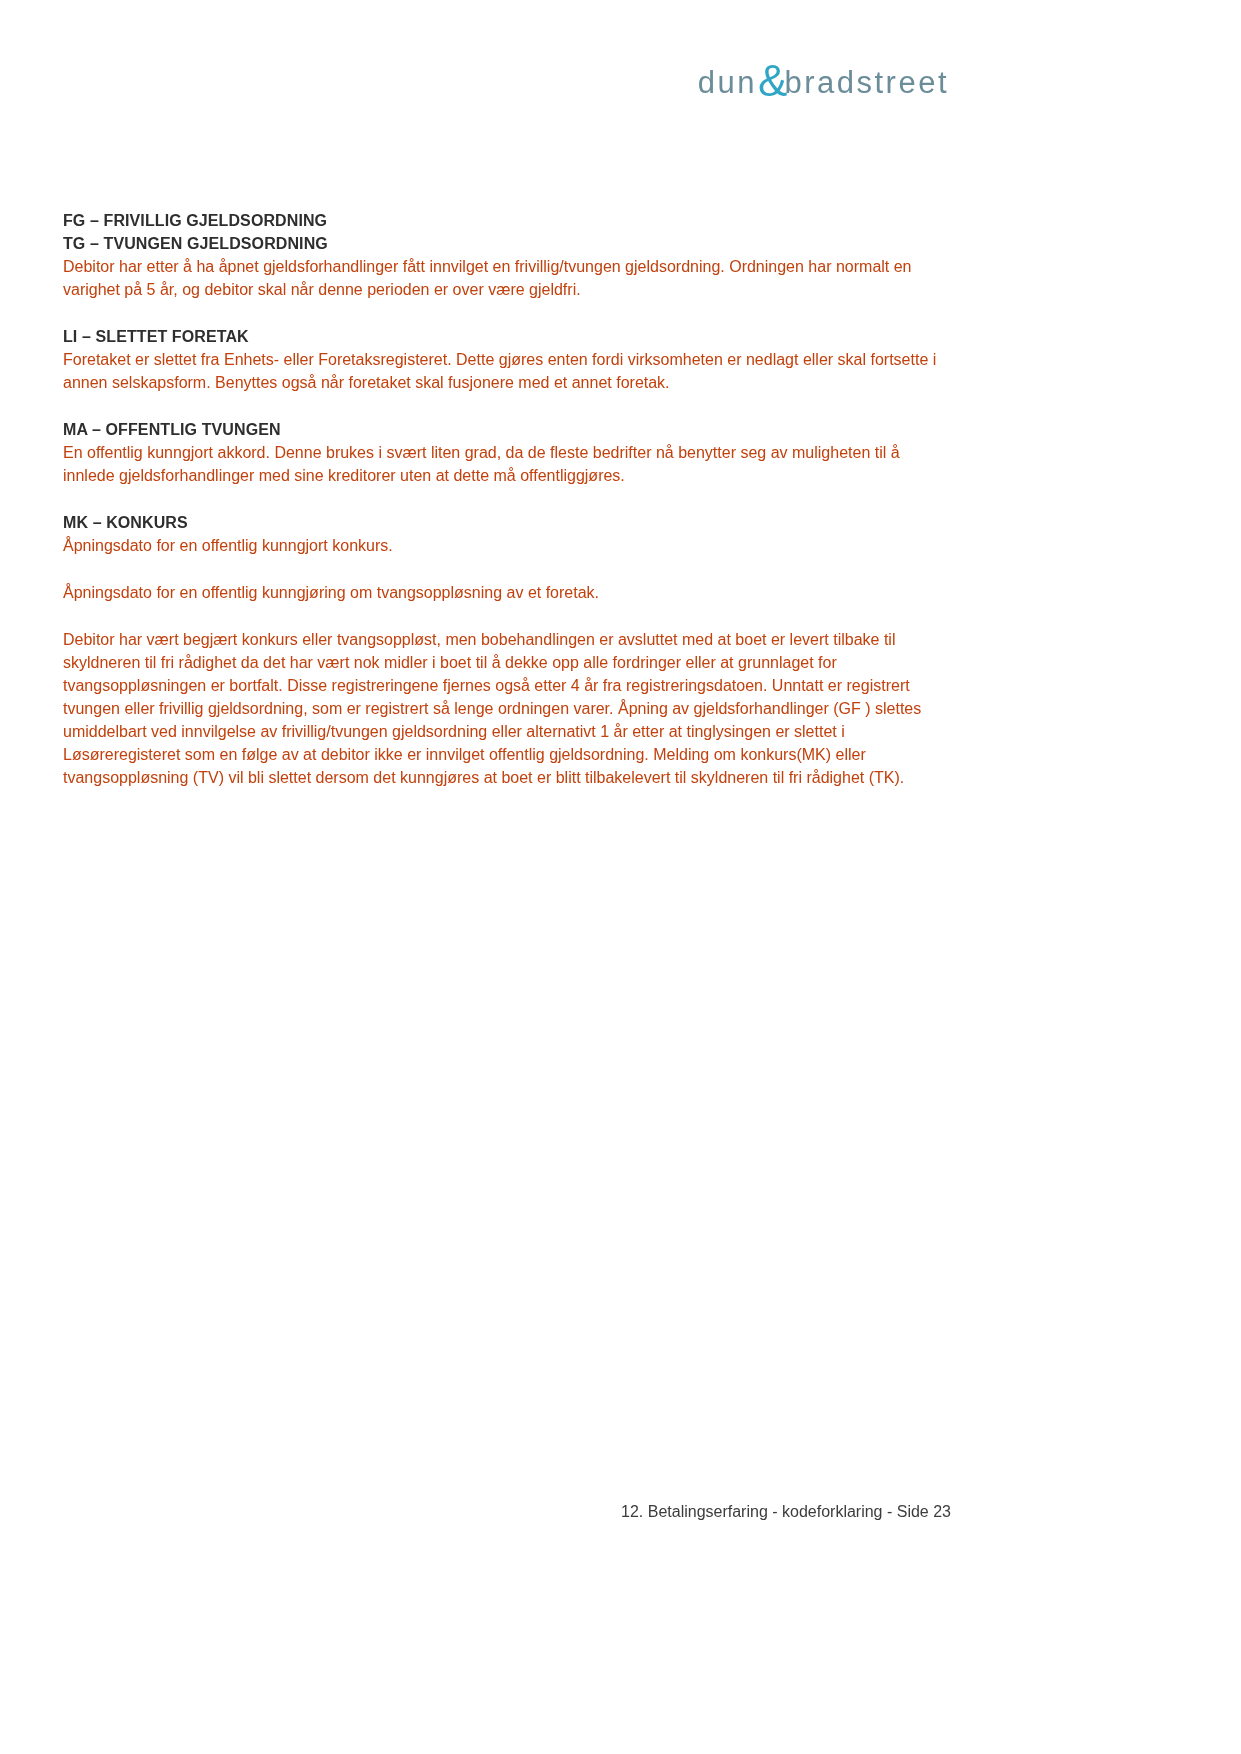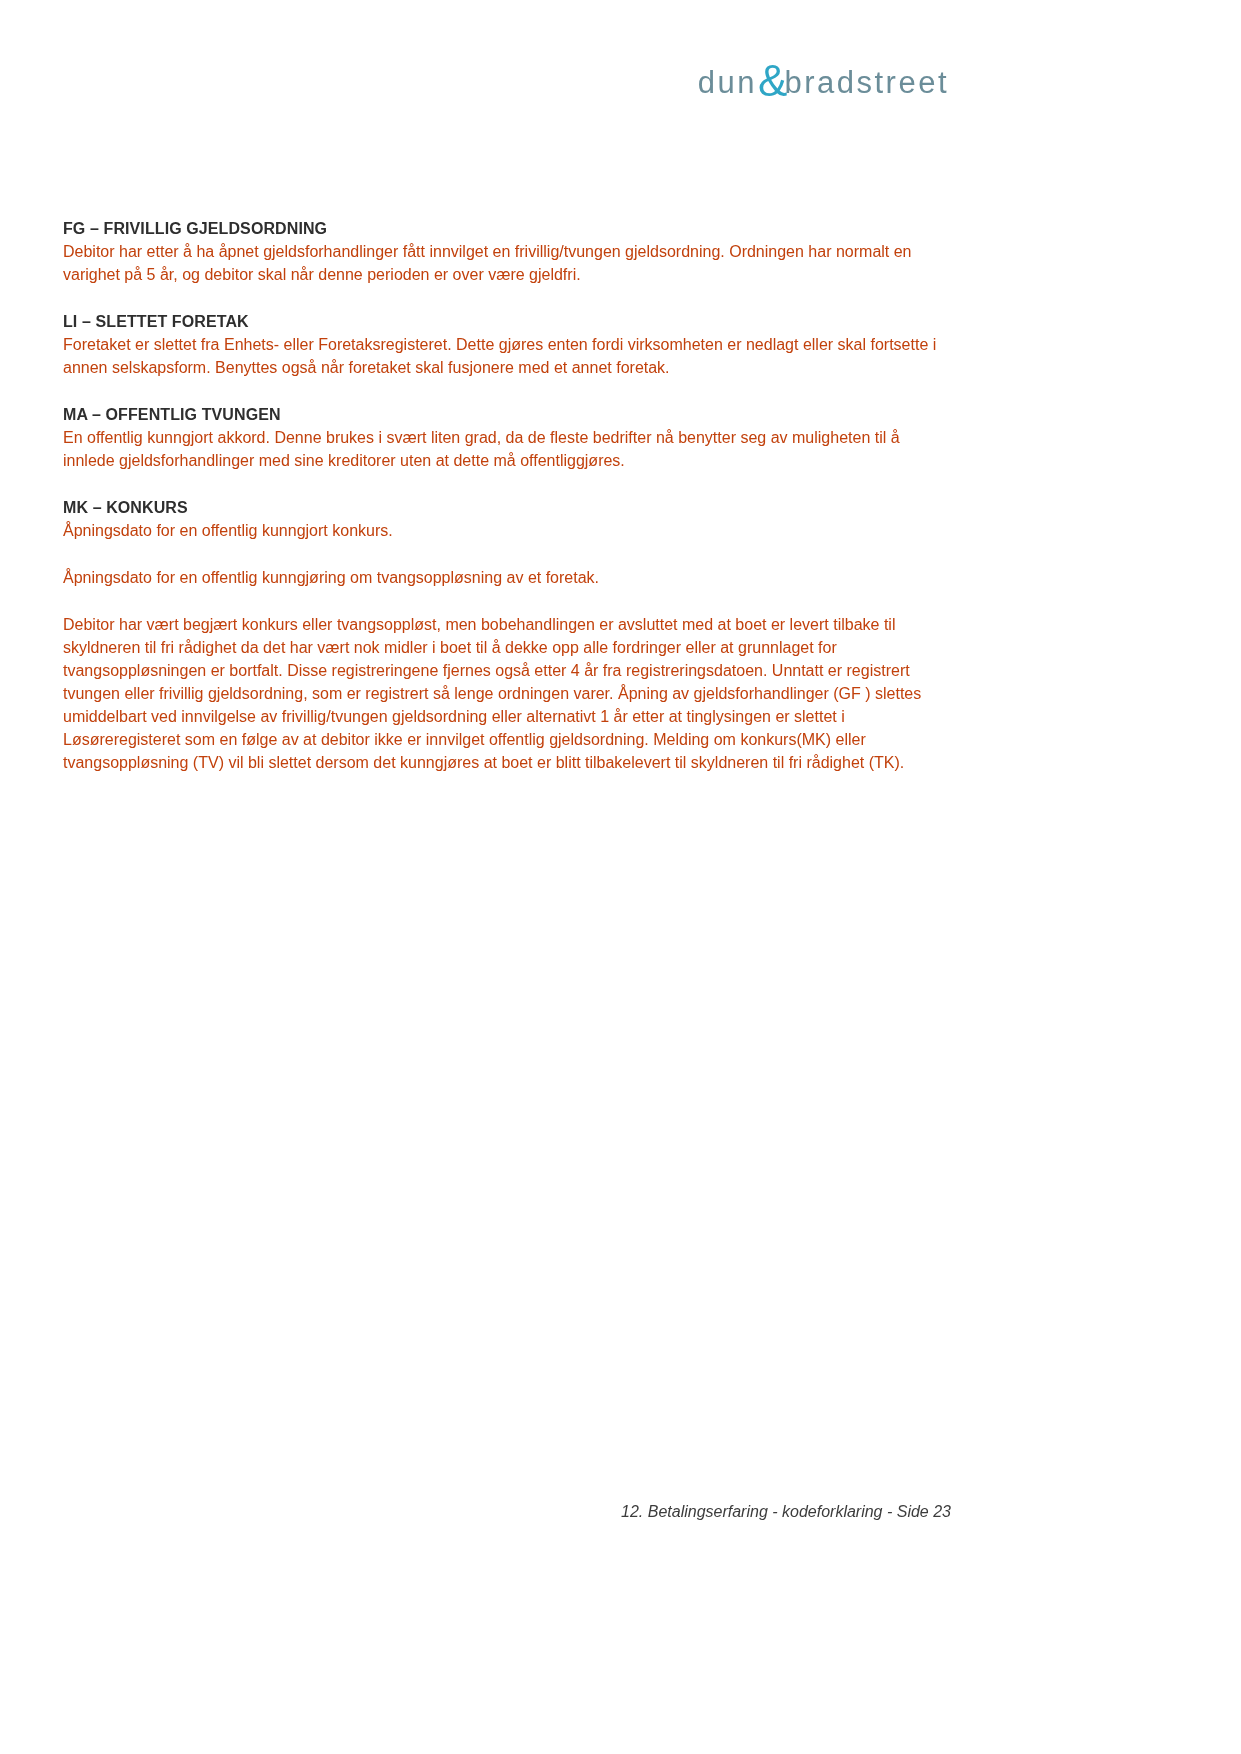--- a/index.html
+++ b/index.html
@@ -46,21 +46,21 @@
   }
 
   
   .content {
     position: absolute;
     left: 63px;
     top: 205px;
     width: 888px;
   }
   .sec {
-    margin: 12px 0 24px 0;
+    margin: 4px 0 24px 0;
   }
   .sec h2 {
     margin: 0;
     padding: 0;
     font-size: 16px;
     line-height: 23px;
     font-weight: 700;
     color: #2e2e2e;
     letter-spacing: 0.1px;
   }
@@ -75,38 +75,38 @@
   
   .footer {
     position: absolute;
     left: 63px;
     top: 1500px;
     width: 888px;
     text-align: right;
     font-size: 16px;
     line-height: 23px;
     color: #3c3c3c;
-    font-style: italic;
   }
 </style>
 </head>
 <body>
 
 <div class="page">
 
   <div class="logo">
     <span>dun</span>
       <span class="amp">&amp;</span>
       <span>bradstreet</span>
   </div>
 
   <div class="content">
 
     <section class="sec">
       <h2>FG – FRIVILLIG GJELDSORDNING</h2>
+      <h2>TG – TVUNGEN GJELDSORDNING</h2>
       <p>Debitor har etter å ha åpnet gjeldsforhandlinger fått innvilget en frivillig/tvungen gjeldsordning. Ordningen har normalt en varighet på 5 år, og debitor skal når denne perioden er over være gjeldfri.</p>
     </section>
 
     <section class="sec">
       <h2>LI – SLETTET FORETAK</h2>
       <p>Foretaket er slettet fra Enhets- eller Foretaksregisteret. Dette gjøres enten fordi virksomheten er nedlagt eller skal fortsette i annen selskapsform. Benyttes også når foretaket skal fusjonere med et annet foretak.</p>
     </section>
 
     <section class="sec">
       <h2>MA – OFFENTLIG TVUNGEN</h2>

